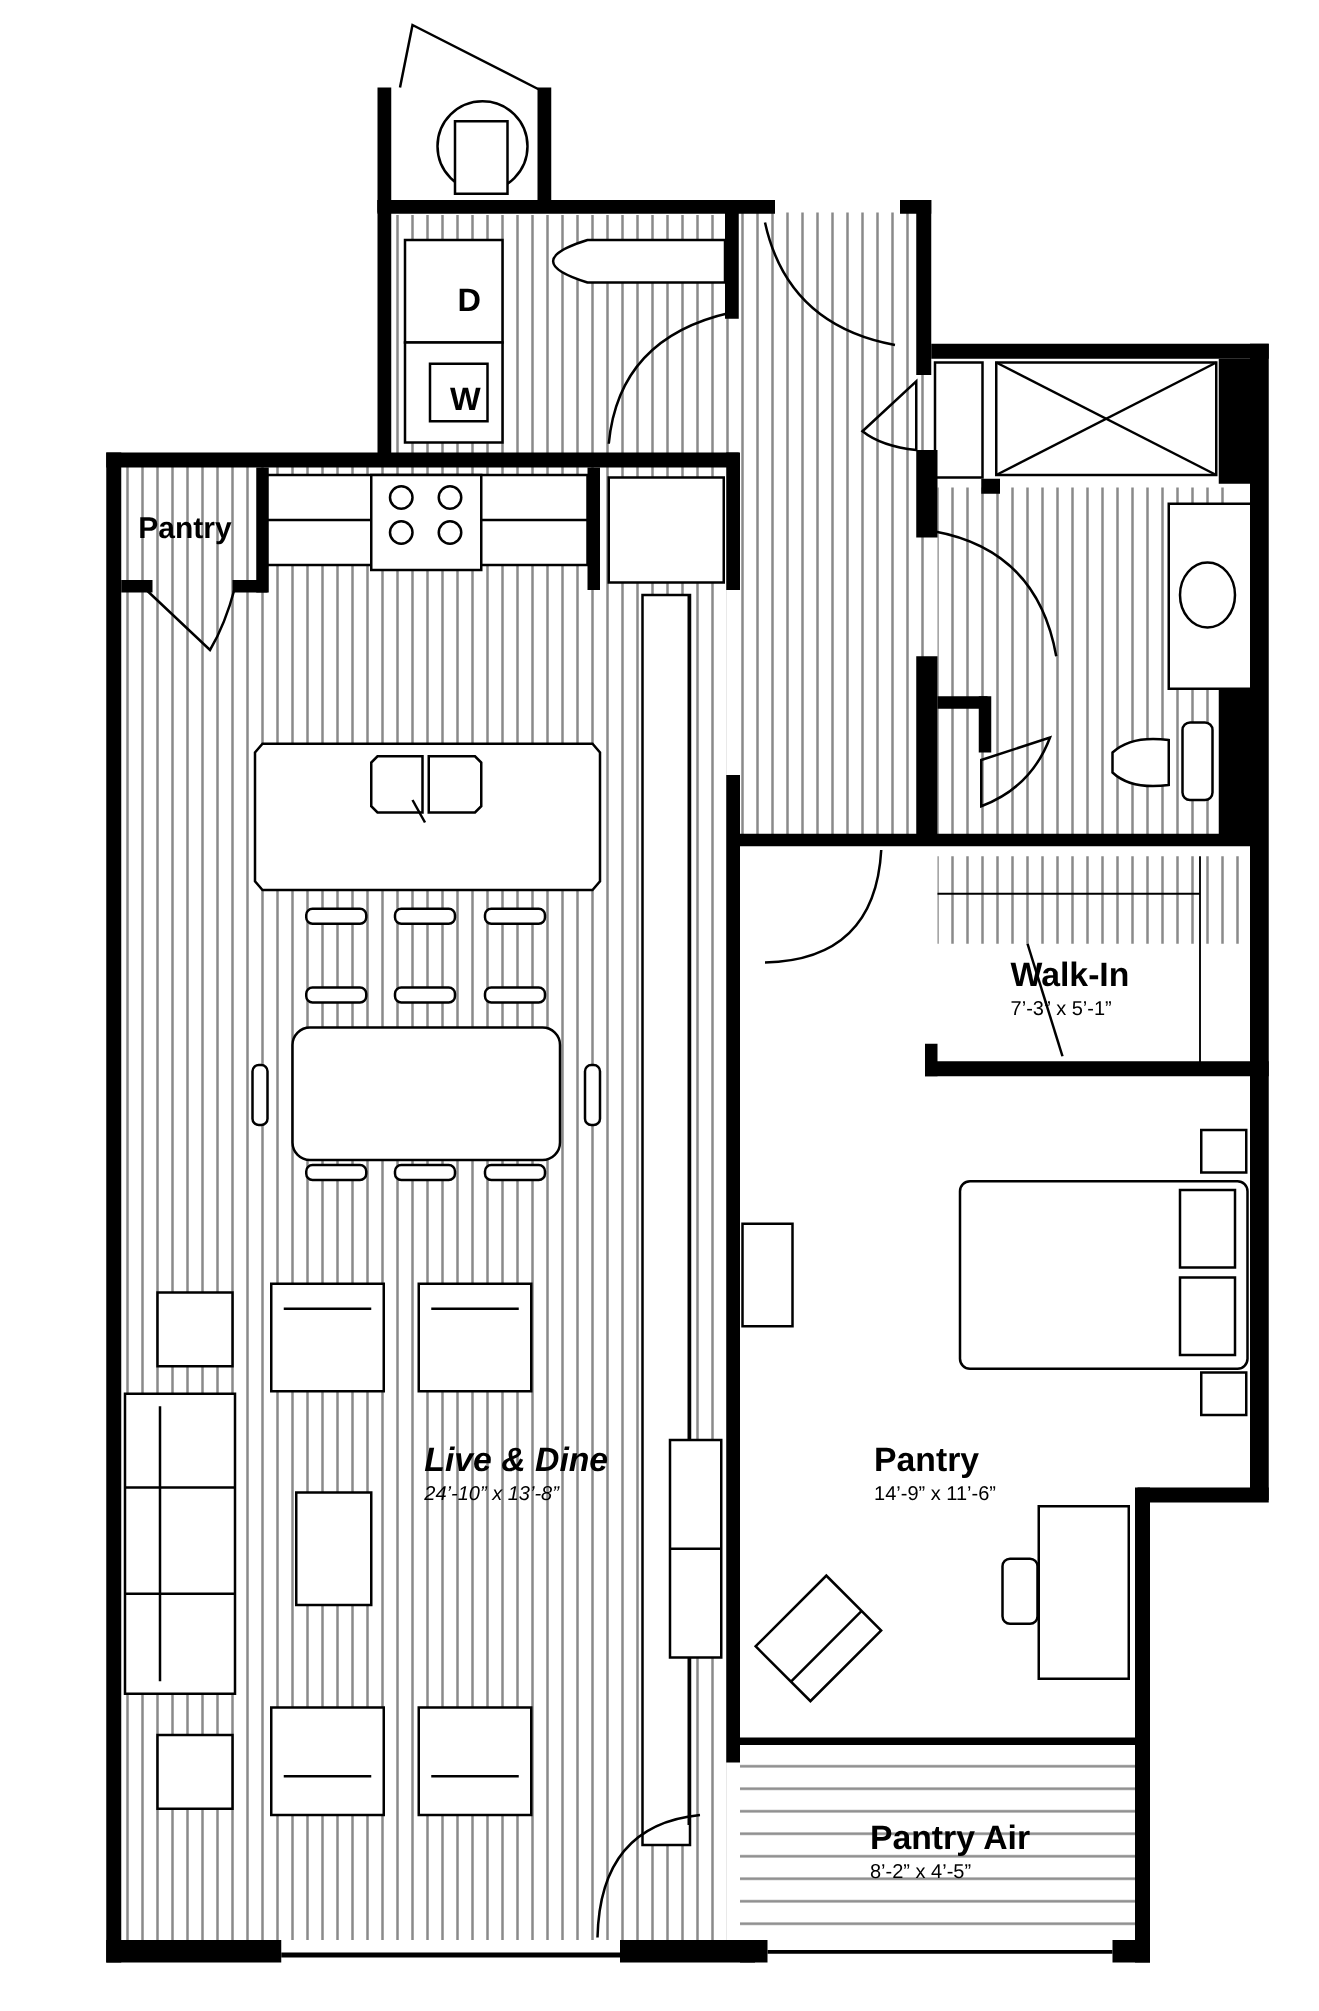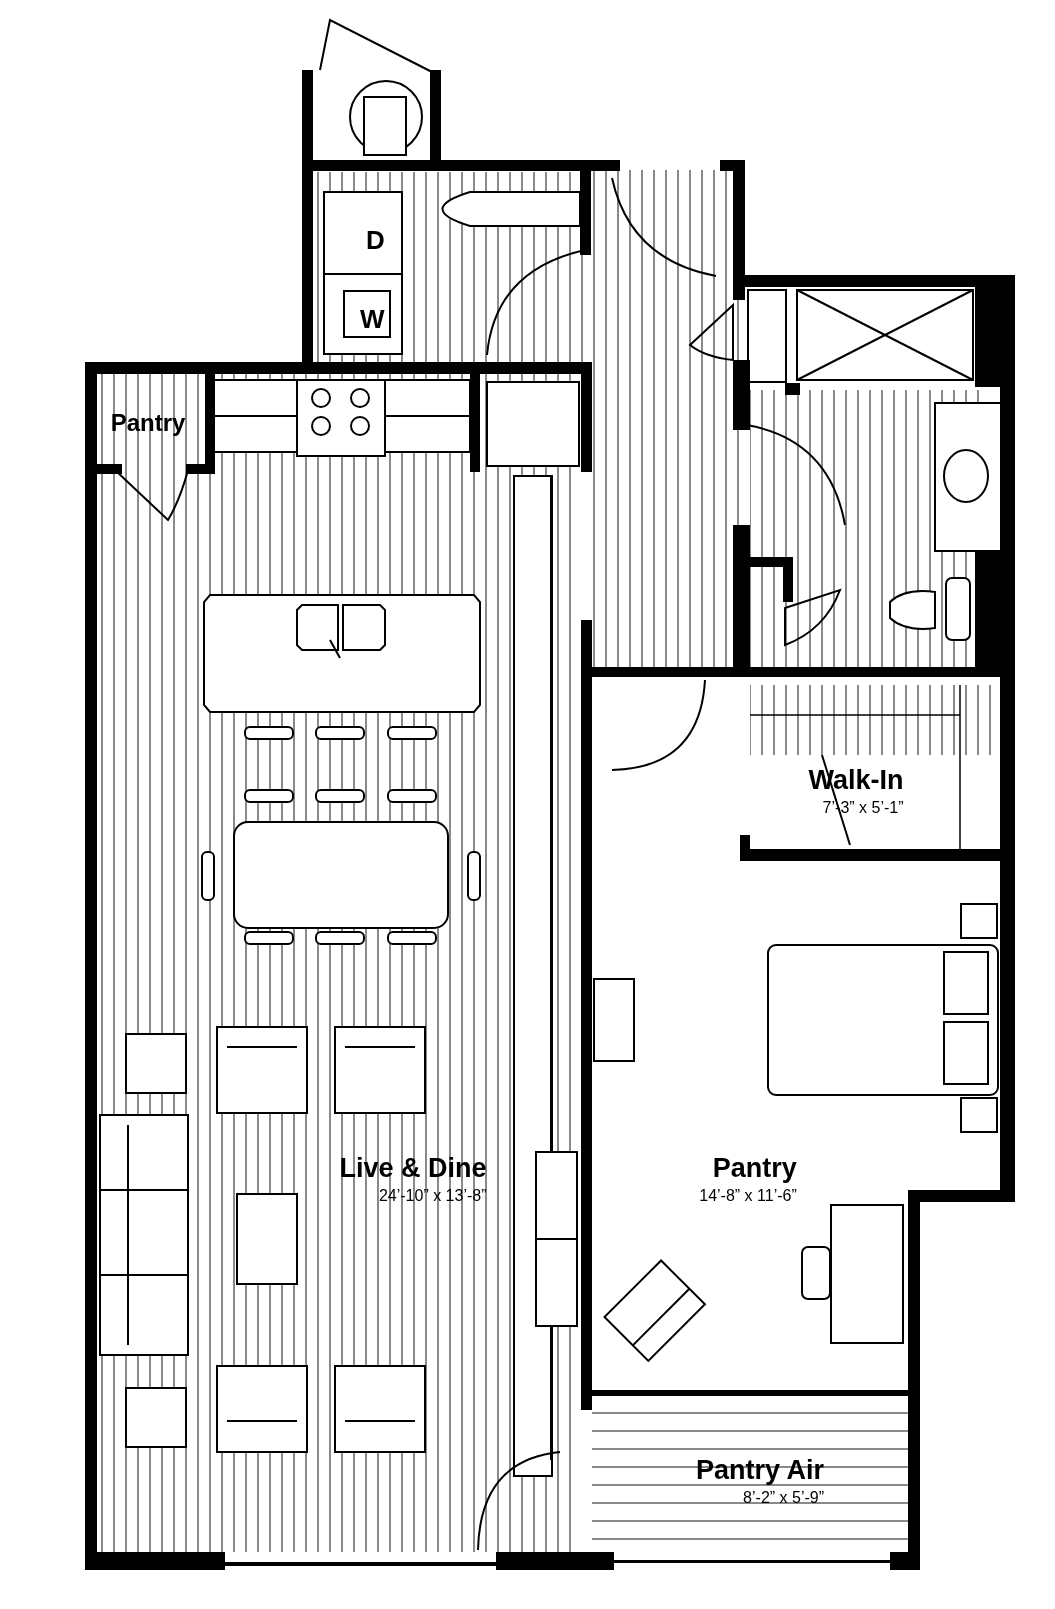--- a/index.html
+++ b/index.html
@@ -1,18 +1,18 @@
 <!DOCTYPE html>
 <html><head>
 <meta charset="utf-8">
 <style>
   html,body{margin:0;padding:0;background:#ffffff;}
   body{width:1055px;height:1609px;position:relative;overflow:hidden;font-family:"Liberation Sans",sans-serif;}
   #plan{position:absolute;left:0;top:0;width:1055px;height:1609px;}
-  .label{position:absolute;text-align:right;color:#000;white-space:nowrap;transform:translateX(-50%);}
+  .label{position:absolute;text-align:left;color:#000;white-space:nowrap;transform:translateX(-50%);}
   .room-name{font-weight:bold;font-size:27px;line-height:30px;}
   .room-dim{font-size:16px;line-height:26px;}
   .appl{position:absolute;font-weight:bold;font-size:26px;color:#000;}
 </style>
 </head>
 <body>
 
 <svg id="plan" viewBox="0 0 1055 1609" xmlns="http://www.w3.org/2000/svg">
   <defs>
     <pattern id="vlines" width="12" height="20" patternUnits="userSpaceOnUse">
@@ -199,31 +199,31 @@
   <path d="M320 70 L330 20 L432 72" fill="none" stroke="#000" stroke-width="2"></path>
 </svg>
 
 <div class="label" style="left:148px;top:408px;">
   <div class="room-name" style="font-size:24px;">Pantry</div>
 </div>
 
 <div class="appl" style="left:366px;top:225px;">D</div>
 <div class="appl" style="left:360px;top:304px;">W</div>
 
-<div class="label" style="left:413px;top:1153px;">
+<div class="label" style="left:413px;top:1153px;font-style:italic;">
   <div class="room-name">Live &amp; Dine</div>
   <div class="room-dim">24’-10” x 13’-8”</div>
 </div>
 
 <div class="label" style="left:748px;top:1153px;">
   <div class="room-name">Pantry</div>
-  <div class="room-dim">14’-8” x 11’-6”</div>
+  <div class="room-dim">14’-9” x 11’-6”</div>
 </div>
 
 <div class="label" style="left:856px;top:754px;margin-top:11px;">
   <div class="room-name">Walk-In</div>
   <div class="room-dim">7’-3” x 5’-1”</div>
 </div>
 
 <div class="label" style="left:760px;top:1455px;">
   <div class="room-name">Pantry Air</div>
-  <div class="room-dim">8’-2” x 5’-9”</div>
+  <div class="room-dim">8’-2” x 4’-5”</div>
 </div>
 
 </body></html>

